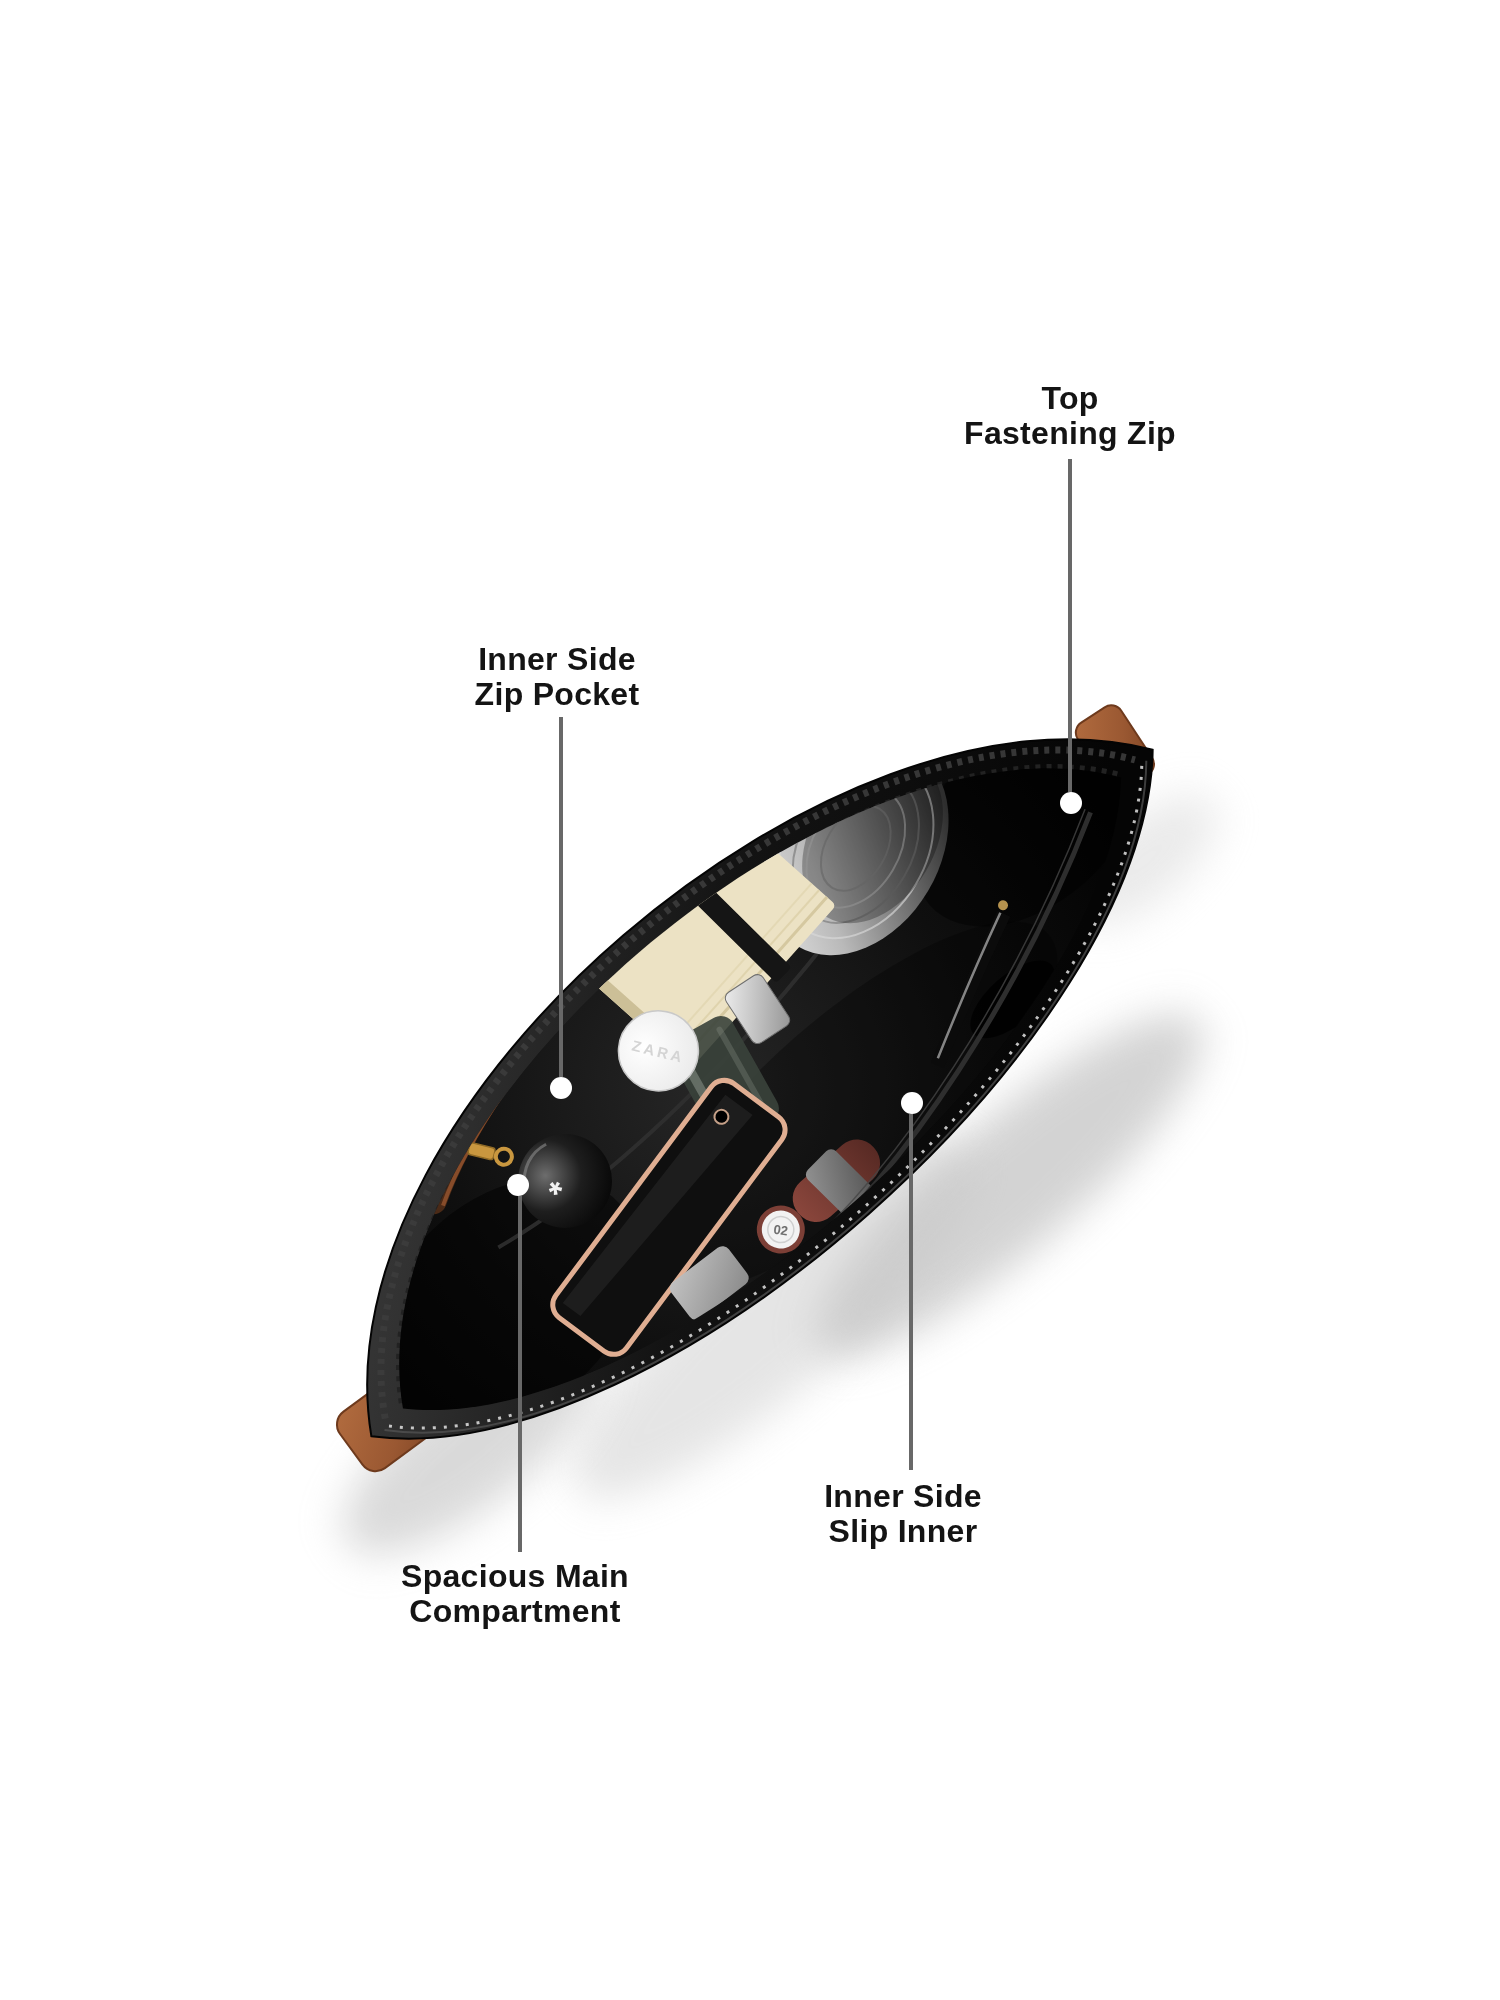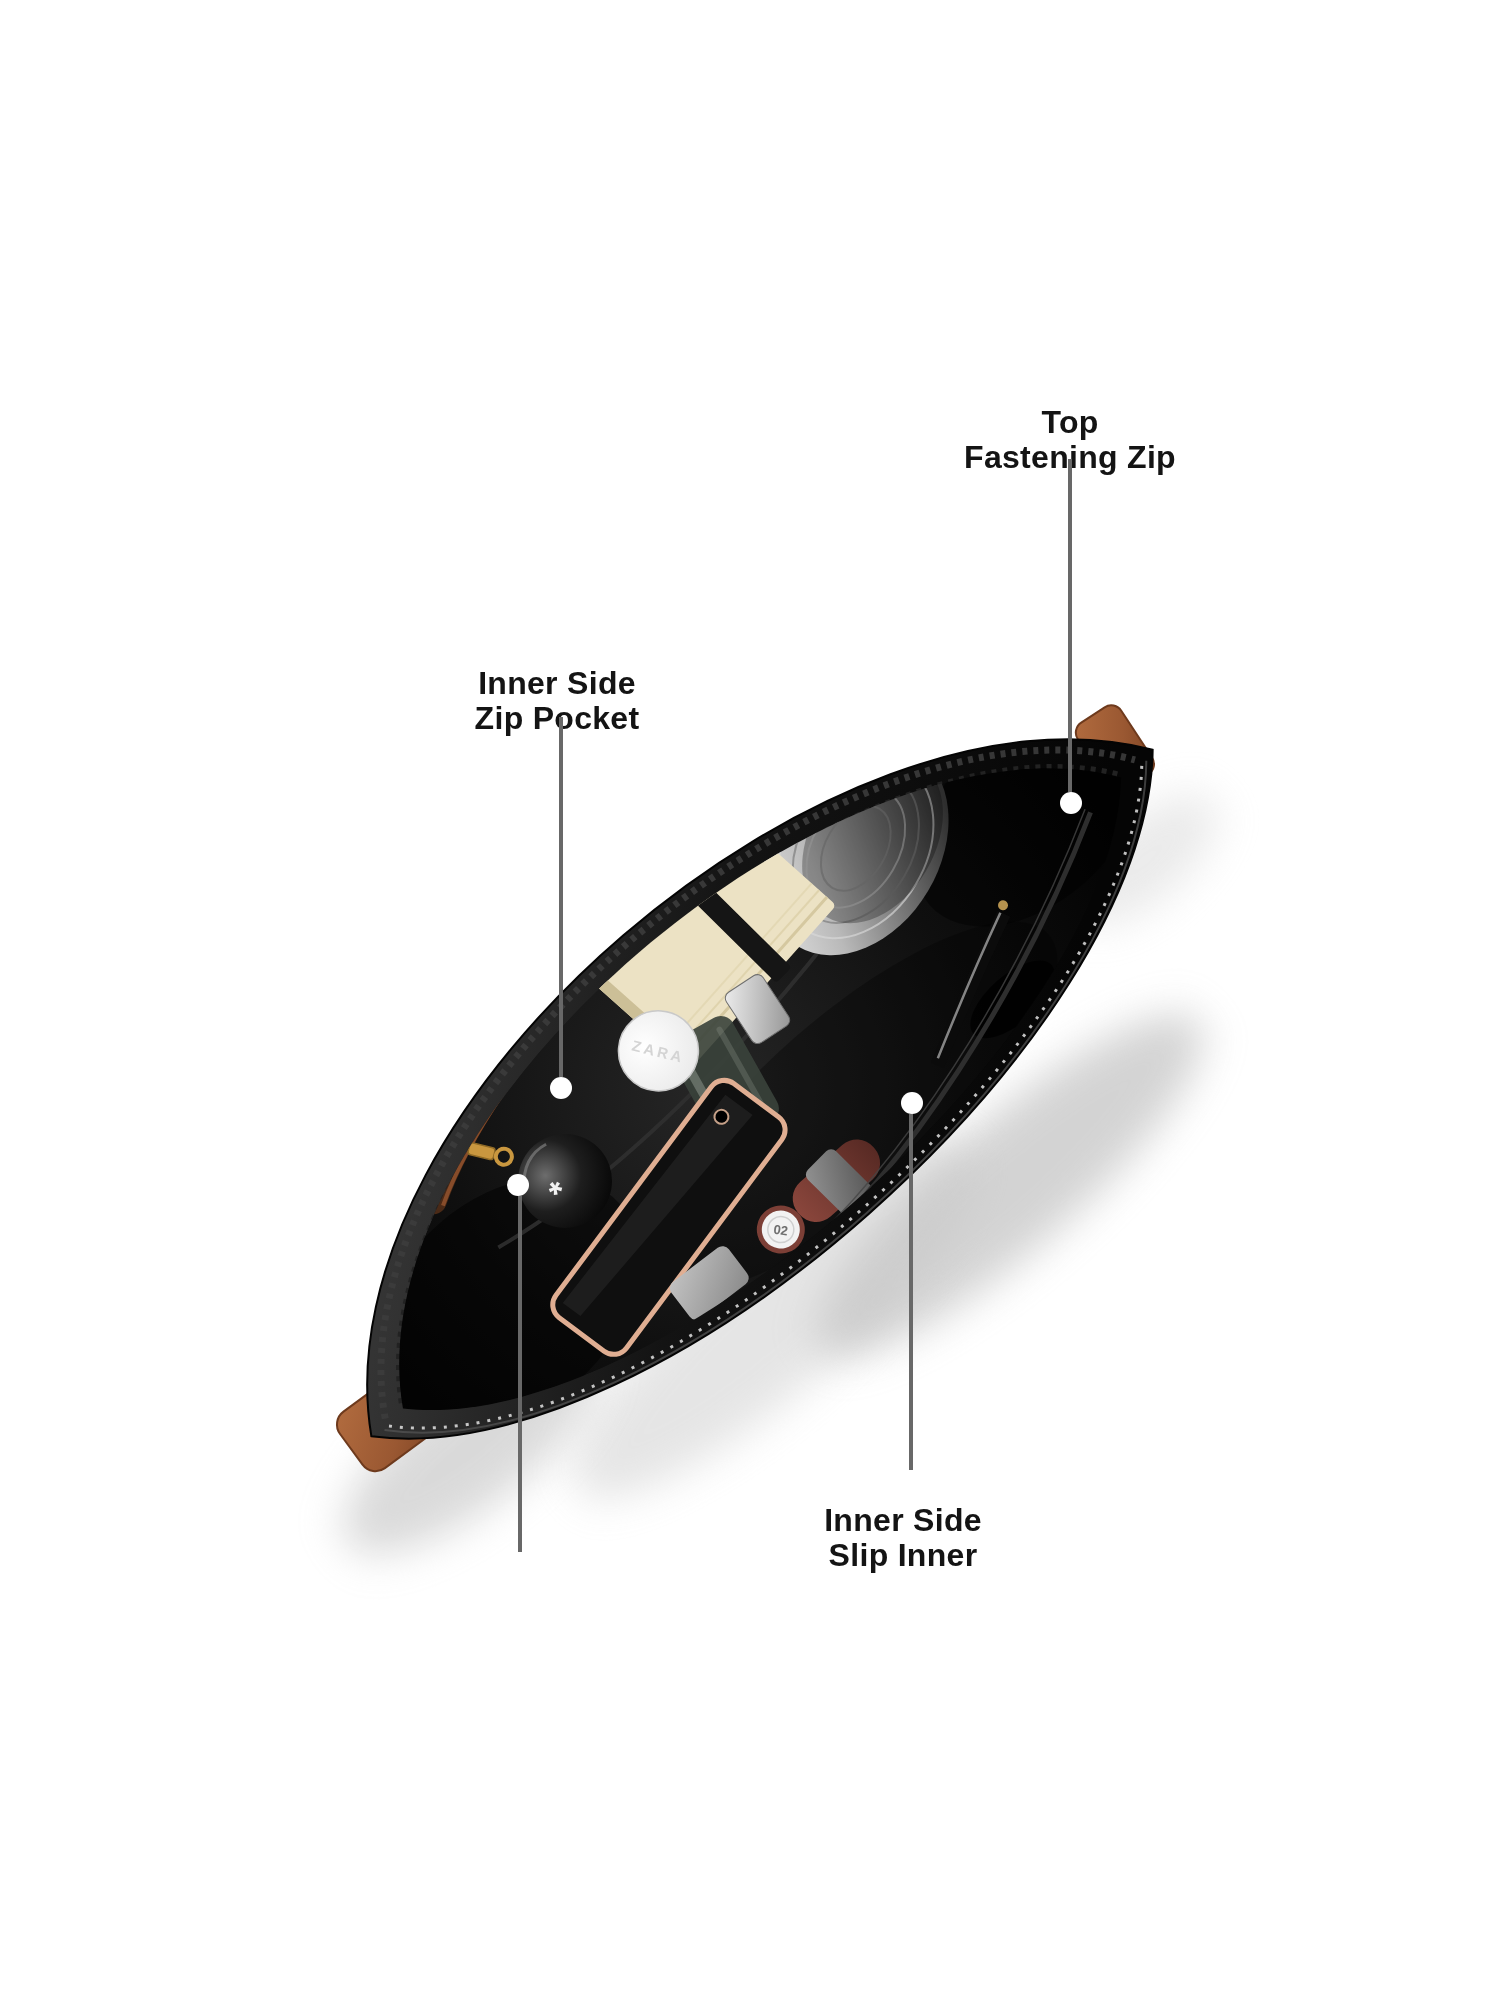--- a/index.html
+++ b/index.html
@@ -14,21 +14,20 @@
   .callout-label{
     position:absolute;
     transform:translateX(-50%);
     text-align:center;
     font-weight:bold;
     font-size:32px;
     line-height:35px;
     letter-spacing:0.3px;
     color:#141414;
     white-space:nowrap;
-    margin-top:24px;
   }
   .callout-line{
     position:absolute;
     width:4px;
     background:#686868;
   }
   .callout-dot{
     position:absolute;
     width:22px;height:22px;
     border-radius:50%;
@@ -254,14 +253,18 @@
 
   <div class="callout-dot" id="dot-slip-pocket"></div>
   <div class="callout-line" id="line-slip-pocket"></div>
   <div class="callout-label" id="lbl-slip-pocket">
     <div>Inner Side</div>
     <div>Slip Inner</div>
   </div>
 
   <div class="callout-dot" id="dot-main-comp"></div>
   <div class="callout-line" id="line-main-comp"></div>
+  <div class="callout-label" id="lbl-main-comp">
+    <div>Spacious Main</div>
+    <div>Compartment</div>
+  </div>
 
 </div>
 
 </body></html>

